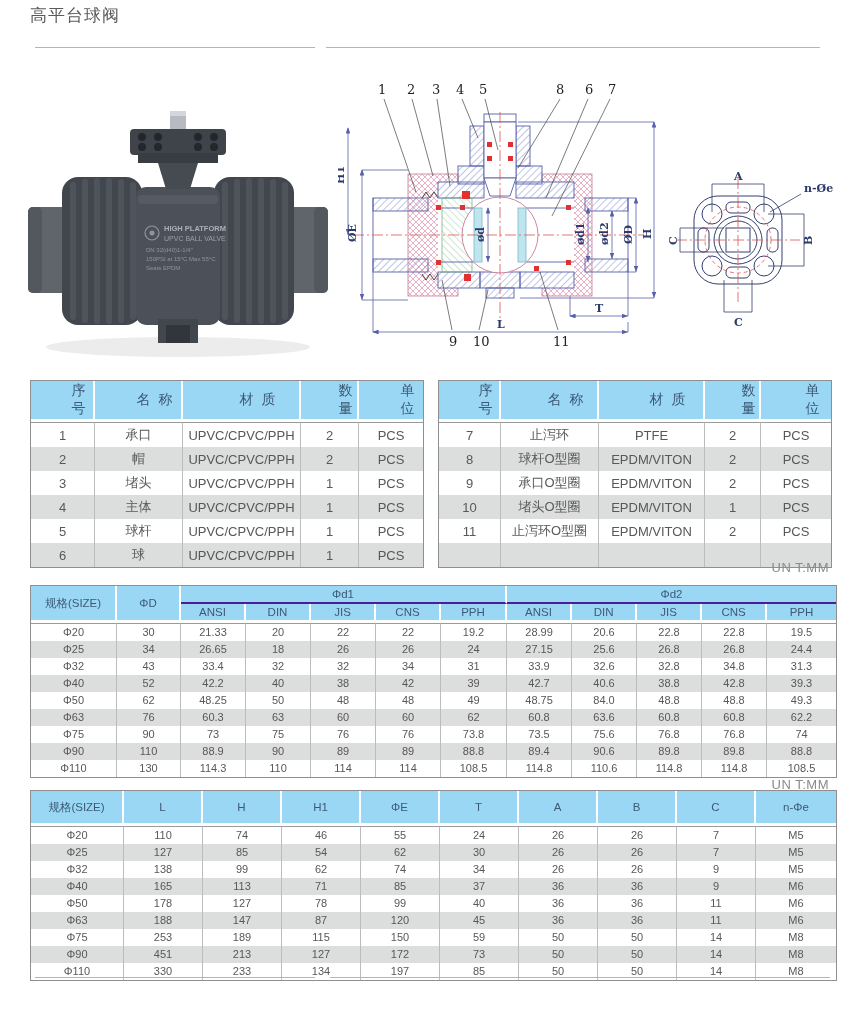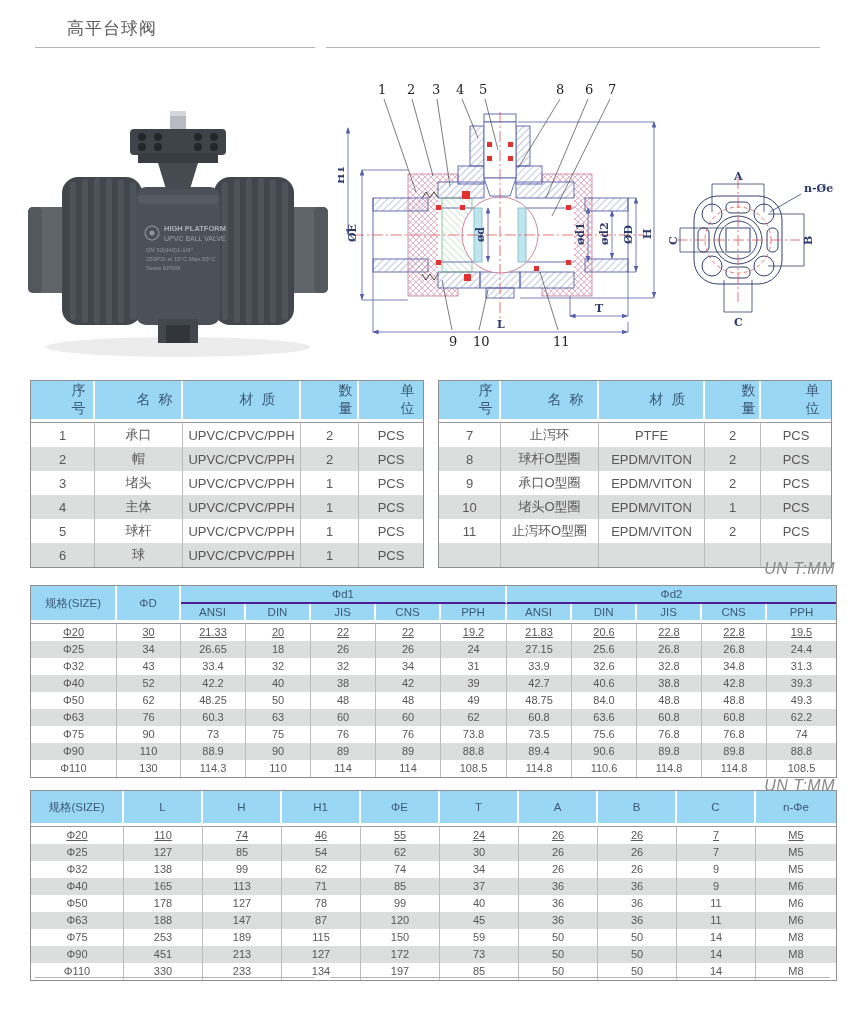--- a/index.html
+++ b/index.html
@@ -1,31 +1,31 @@
 <!DOCTYPE html>
 <html><head>
 <meta charset="utf-8">
 <style>
   html,body{margin:0;padding:0;background:#fff;}
   .page{position:relative;width:866px;height:1033px;background:#fff;overflow:hidden;
         font-family:"Liberation Sans",sans-serif;color:#595757;}
   
-  .title-cn{position:absolute;left:30px;top:17px;font-size:17px;color:#5a5a5a;letter-spacing:1px;margin-left:37px;}
+  .title-cn{position:absolute;left:30px;top:4px;font-size:17px;color:#5a5a5a;letter-spacing:1px;}
   .title-en{position:absolute;left:325px;top:14px;font-size:20px;color:#2bae9e;letter-spacing:0.5px;}
   .rule{position:absolute;height:1px;background:#b4b4b4;}
   .rule-h-left{left:35px;top:47px;width:280px;}
   .rule-h-right{left:326px;top:47px;width:494px;}
   .rule-f-left{left:35px;top:977px;width:280px;}
   .rule-f-right{left:330px;top:977px;width:500px;}
   
   .photo{position:absolute;left:18px;top:85px;}
   .xsection{position:absolute;left:338px;top:78px;}
   .endview{position:absolute;left:668px;top:128px;}
   
-  .unit-note{position:absolute;right:31px;font-size:16px;color:#8a8a8a;letter-spacing:0.5px;font-style:italic;}
+  .unit-note{position:absolute;right:37px;font-size:13px;color:#8a8a8a;letter-spacing:0.5px;}
   .un1{top:560px;} .un2{top:777px;}
   
   .tbl-wrap{position:absolute;border:1px solid #8f8f8f;background:#fff;}
   table{border-collapse:separate;border-spacing:0;table-layout:fixed;width:100%;}
   th{background:#9ad7f5;color:#3d5a75;font-weight:normal;text-align:center;
      border-right:2px solid #fff;vertical-align:middle;}
   th.last{border-right:none;}
   td{text-align:center;vertical-align:middle;border-right:1px solid #bcbcbc;overflow:hidden;white-space:nowrap;}
   td:last-child{border-right:none;}
   tbody tr:nth-child(odd){background:#fff;}
@@ -39,21 +39,21 @@
   
   .dims{left:30px;width:805px;}
   .dim1{top:585px;} .dim2{top:790px;}
   .dims th{font-size:11.5px;}
   .dim1 thead tr:first-child th{height:14px;}
   .dim1 thead tr:last-child th{height:14px;border-bottom:3px solid #fff;}
   .dim1 th[rowspan]{border-bottom:3px solid #fff;}
   .dim1 thead tr:first-child th.grp{border-bottom:2px solid #4c1d95;}
   .dim2 th{height:30px;border-bottom:3px solid #fff;}
   .dims td{height:15px;font-size:11px;line-height:15px;}
-  .dims tbody tr:first-child td{border-top:1px solid #9a9a9a;text-decoration:underline;}
+  .dims tbody tr:first-child td{border-top:1px solid #9a9a9a;}
   text{font-family:"DejaVu Serif",serif;}
   .lbl{font-size:11px;fill:#2c3a6b;font-weight:bold;}
   .num{font-size:13px;fill:#222;}
   .brand{font-family:"Liberation Sans",sans-serif;}
 </style>
 </head>
 <body>
 
 <div class="page">
 
@@ -494,21 +494,21 @@
       </thead>
       <tbody>
           <tr>
             <td>Φ20</td>
             <td>30</td>
             <td>21.33</td>
             <td>20</td>
             <td>22</td>
             <td>22</td>
             <td>19.2</td>
-            <td>21.83</td>
+            <td>28.99</td>
             <td>20.6</td>
             <td>22.8</td>
             <td>22.8</td>
             <td>19.5</td>
           </tr>
           <tr>
             <td>Φ25</td>
             <td>34</td>
             <td>26.65</td>
             <td>18</td>

